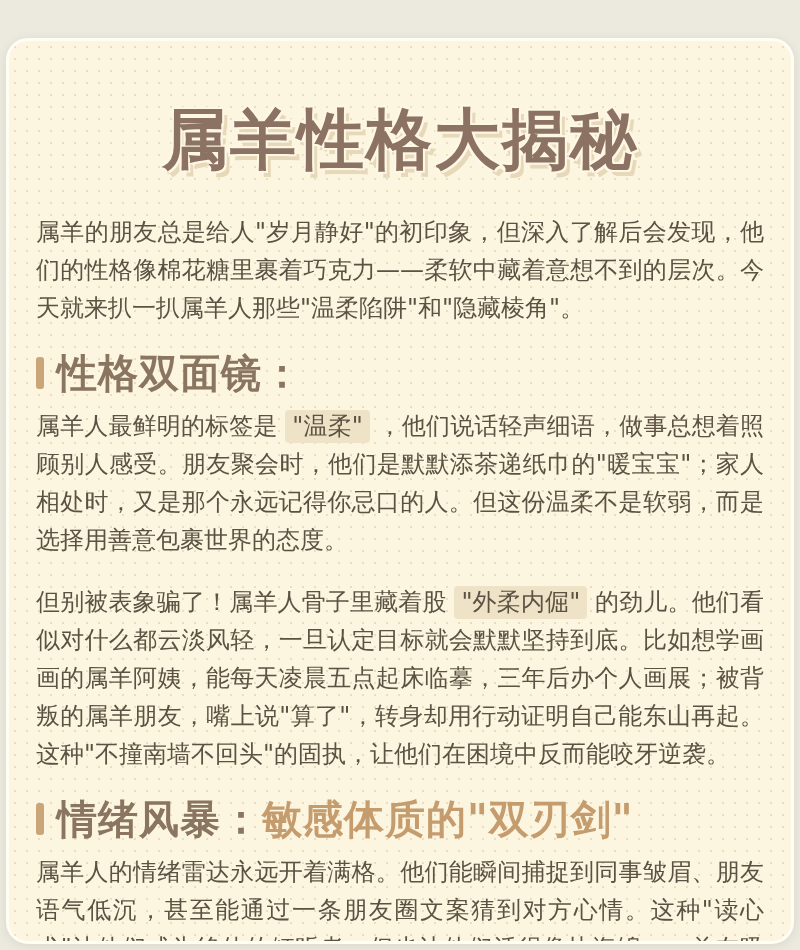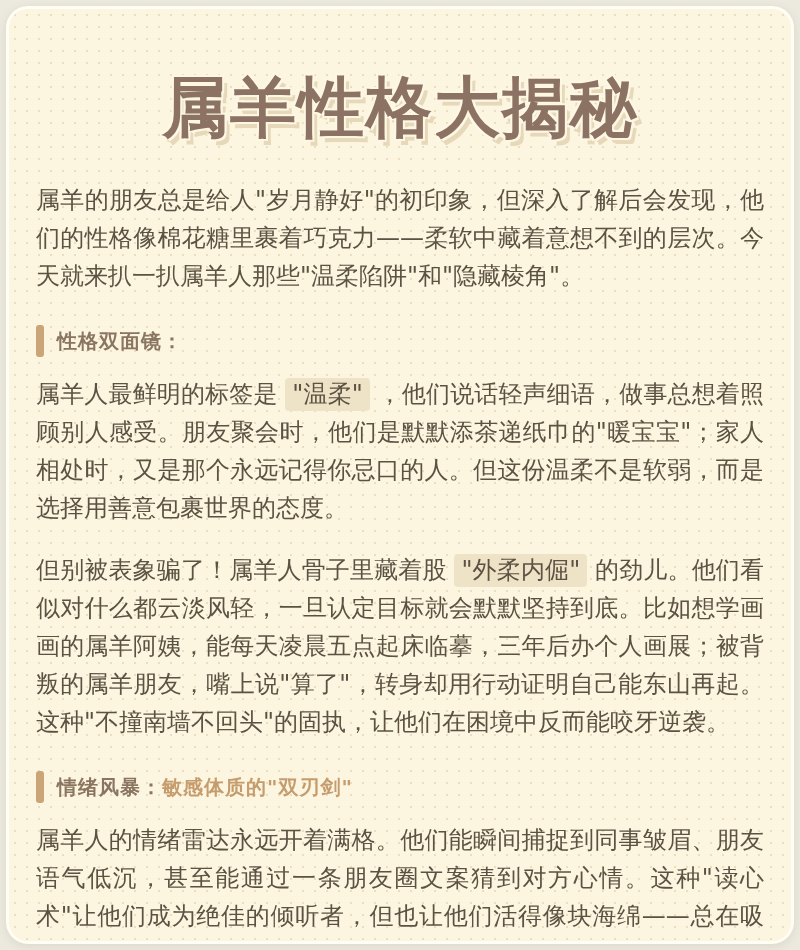--- a/index.html
+++ b/index.html
@@ -28,20 +28,21 @@
     position:absolute;
     inset:6px;
     background-color:var(--card-bg);
     background-image:radial-gradient(var(--dot) 1.2px, transparent 1.4px);
     background-size:12px 12px;
     border:3px solid var(--border);
     border-radius:22px;
     box-shadow:0 2px 10px rgba(90,80,60,.12);
     padding:0 27px;
     overflow:hidden;
+    margin-top:32px;
   }
   h1.title{
     margin:60px 0 34px;
     text-align:center;
     font-size:66px;
     line-height:78px;
     font-weight:900;
     letter-spacing:2px;
     color:var(--title);
     text-shadow:
@@ -56,21 +57,21 @@
     line-height:38px;
     color:var(--body);
     text-align:justify;
     margin:0 0 24px;
     font-weight:500;
   }
   h2.section{
     display:flex;
     align-items:center;
     margin:26px 0 14px;
-    font-size:20px;
+    font-size:40px;
     line-height:40px;
     font-weight:800;
     letter-spacing:1px;
   }
   h2.section .bar{
     flex:0 0 auto;
     width:8px;
     height:32px;
     border-radius:3px;
     background:var(--bar);

